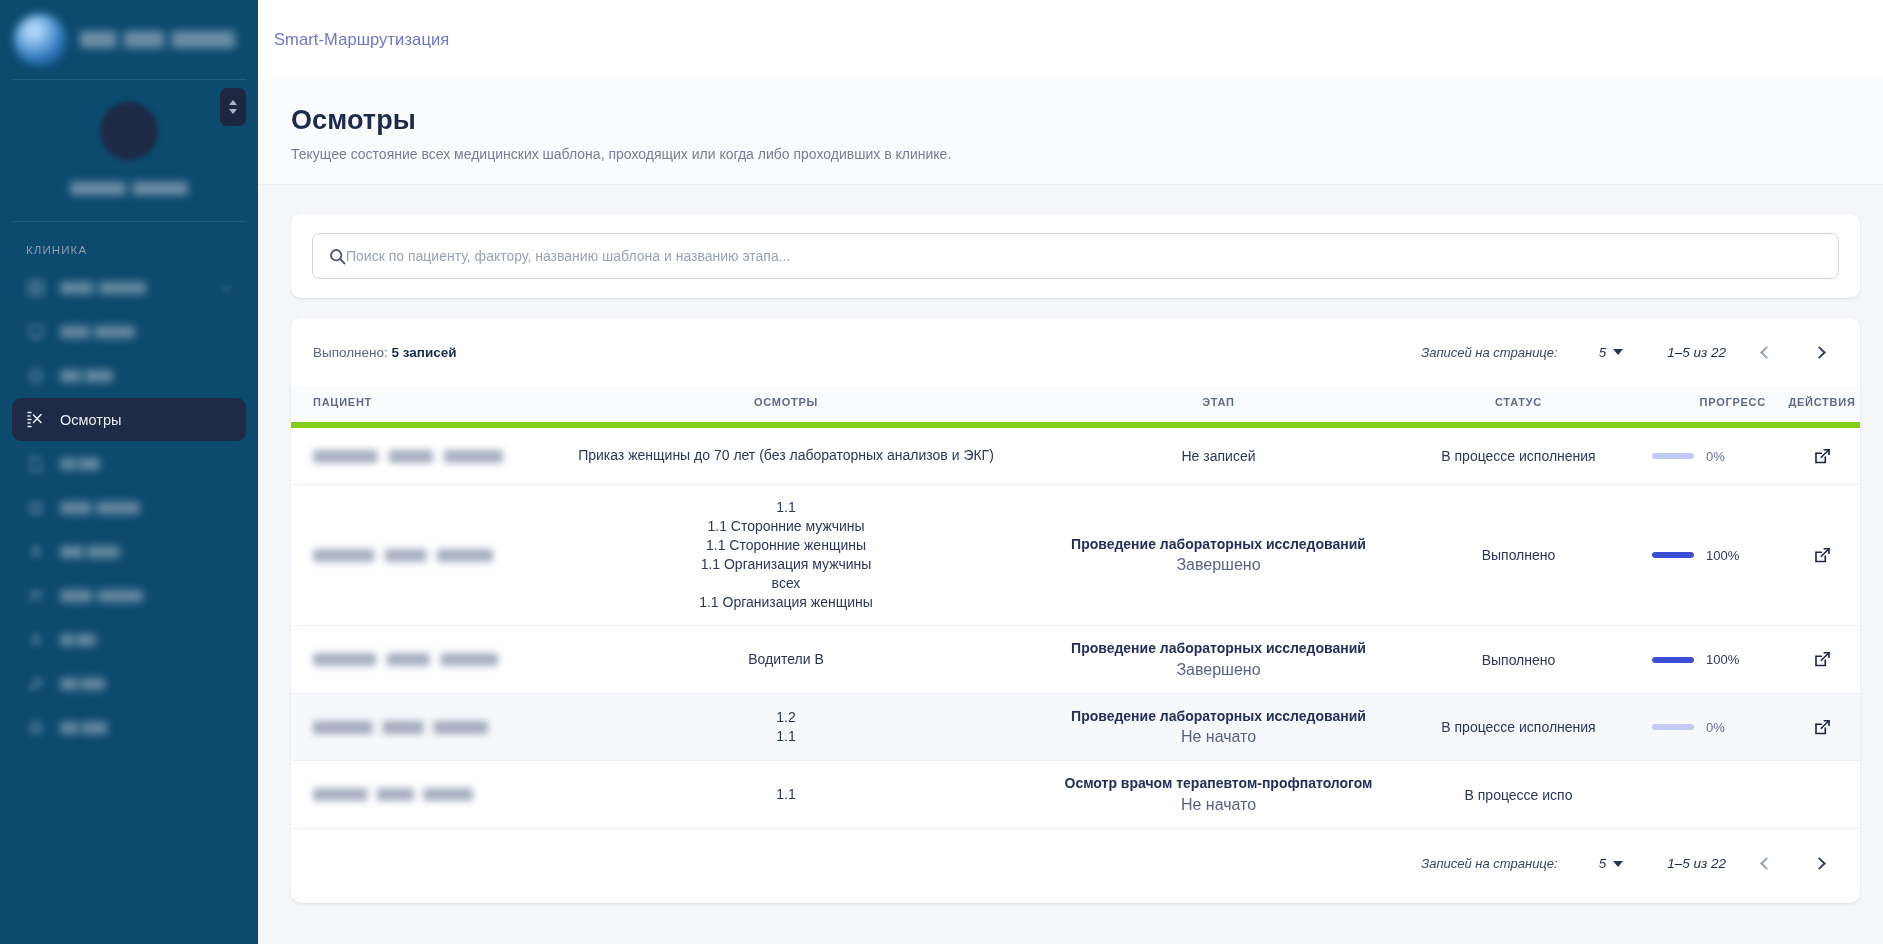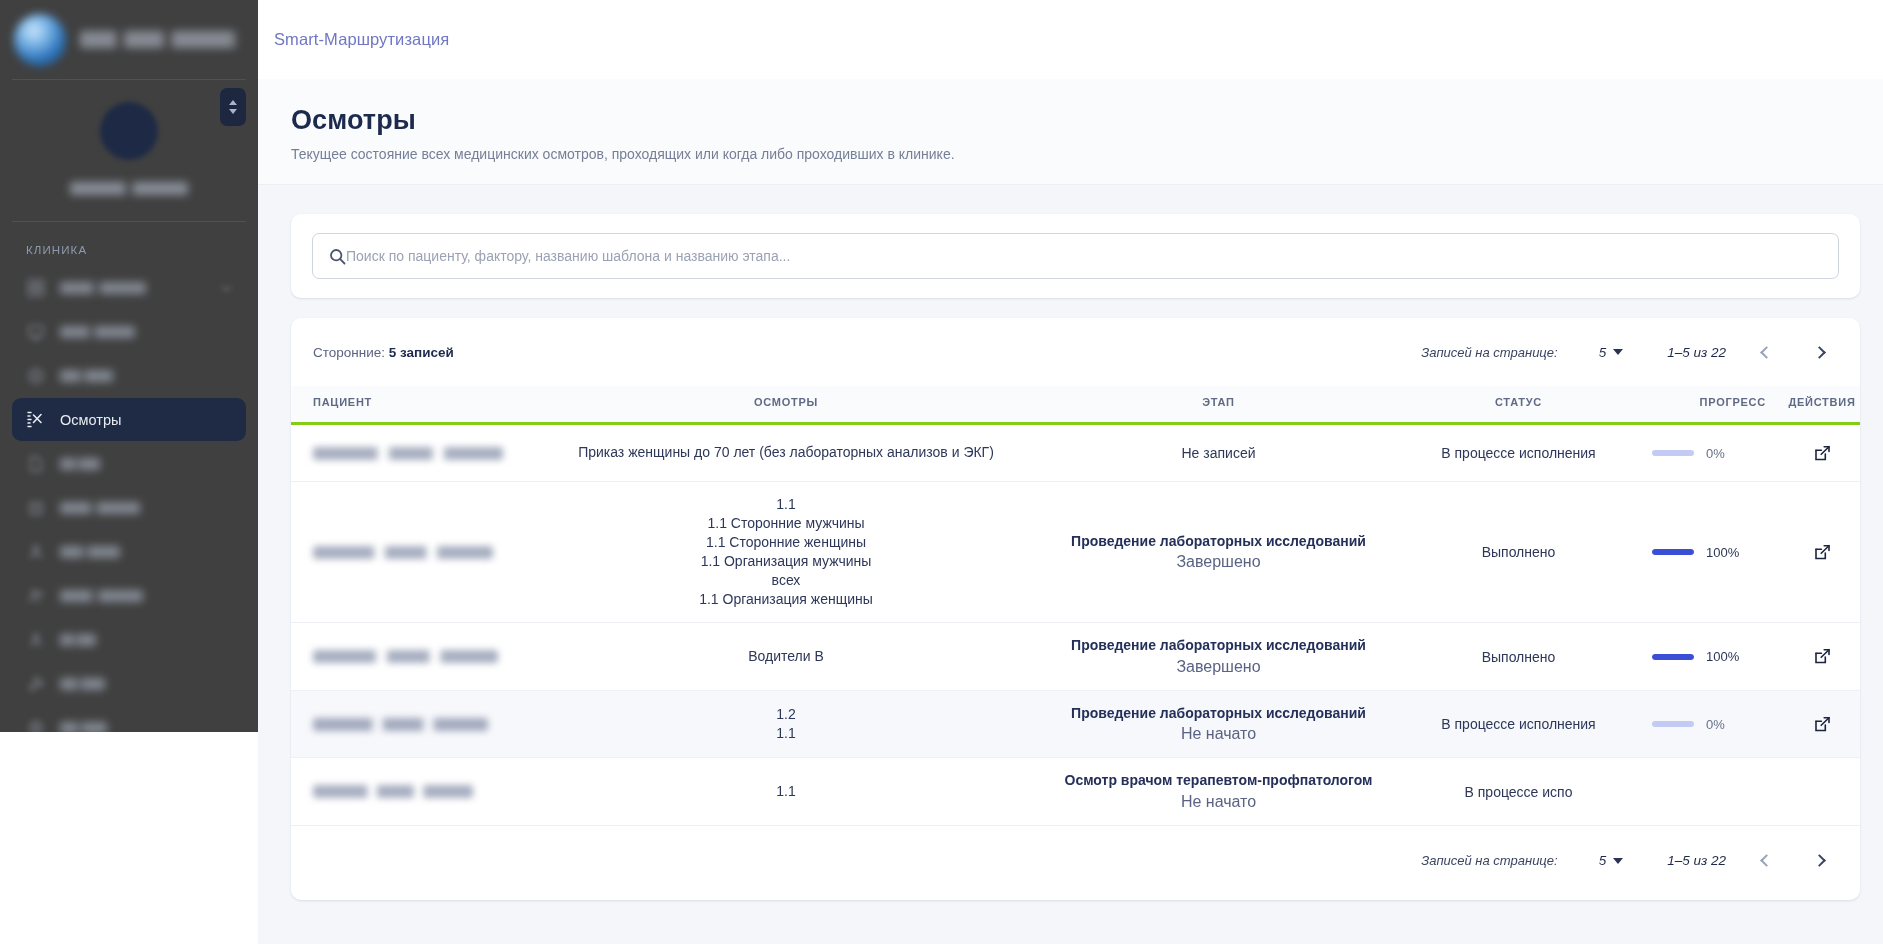--- a/index.html
+++ b/index.html
@@ -6,22 +6,22 @@
   html, body {
     width: 1883px; height: 944px;
     font-family: "Liberation Sans", "DejaVu Sans", sans-serif;
     overflow: hidden;
     background: #ffffff;
   }
   .app { display: flex; width: 1883px; height: 944px; }
 
   
   .sidebar {
-    width: 258px; min-width: 258px; height: 732px;
-    background: #404040;
+    width: 258px; min-width: 258px; height: 944px;
+    background: #0c4a6e;
     position: relative;
     overflow: hidden;
   }
   .brand {
     height: 79px;
     display: flex; align-items: center;
     padding: 0 14px;
     gap: 14px;
   }
   .brand-logo {
@@ -188,21 +188,21 @@
     border-radius: 50%; cursor: pointer; background: transparent; border: 0;
   }
   .chev { width: 9px; height: 9px; border-right: 2px solid #3a4463; border-bottom: 2px solid #3a4463; }
   .chev.left { transform: rotate(135deg); margin-left: 3px; border-color: #9aa2b8; }
   .chev.right { transform: rotate(-45deg); margin-right: 3px; }
 
   table.exam-table { width: 100%; border-collapse: collapse; table-layout: fixed; }
   table.exam-table thead th {
     font-size: 11px; letter-spacing: .75px; text-transform: uppercase;
     color: #5f6a86; font-weight: 700; padding: 10px 0 14px;
-    border-bottom: 3px solid #84cc16; background: #fafbfd;
+    border-bottom: 6px solid #84cc16; background: #fafbfd;
   }
   th.c-patient { width: 255px; text-align: left; padding-left: 22px !important; }
   th.c-exams   { width: 480px; text-align: center; }
   th.c-stage   { width: 385px; text-align: center; }
   th.c-status  { width: 215px; text-align: center; }
   th.c-progress{ width: 140px; text-align: right; }
   th.c-actions { width: 112px; text-align: center; }
 
   table.exam-table tbody td {
     border-bottom: 1px solid #edf0f4;
@@ -389,42 +389,42 @@
   </aside>
 
   <section class="main">
 
     <header class="topbar">
       <div class="topbar-title">Smart-Маршрутизация</div>
     </header>
 
     <div class="page-head">
       <h1 class="page-title">Осмотры</h1>
-      <p class="page-sub">Текущее состояние всех медицинских осмотров, проходящих или когда либо проходивших в клинике.</p>
+      <p class="page-sub">Текущее состояние всех медицинских шаблона, проходящих или когда либо проходивших в клинике.</p>
     </div>
 
     <div class="content">
 
       <div class="card search-card">
         <div class="search-wrap">
           <span class="search-icon">
             <svg width="17" height="17" viewBox="0 0 17 17" fill="none">
                 <circle cx="7.2" cy="7.2" r="5.2" stroke="#4b5570" stroke-width="1.8"></circle>
                 <path d="M11.2 11.2L15.5 15.5" stroke="#4b5570" stroke-width="1.8" stroke-linecap="round"></path>
               </svg>
           </span>
           <input class="search-input" type="text" placeholder="Поиск по пациенту, фактору, названию шаблона и названию этапа..." style="">
         </div>
       </div>
 
       <div class="card table-card">
 
         <div class="table-toolbar">
           <div class="shown-text">
-            <span>Сторонние:</span>
+            <span>Выполнено:</span>
             <b>5 записей</b>
           </div>
           <div class="pager">
             <span class="pager-label">Записей на странице:</span>
             <div class="pager-select">
               <span>5</span>
               <i class="pager-caret"></i>
             </div>
             <span class="pager-range">1–5 из 22</span>
             <button class="pager-btn">

